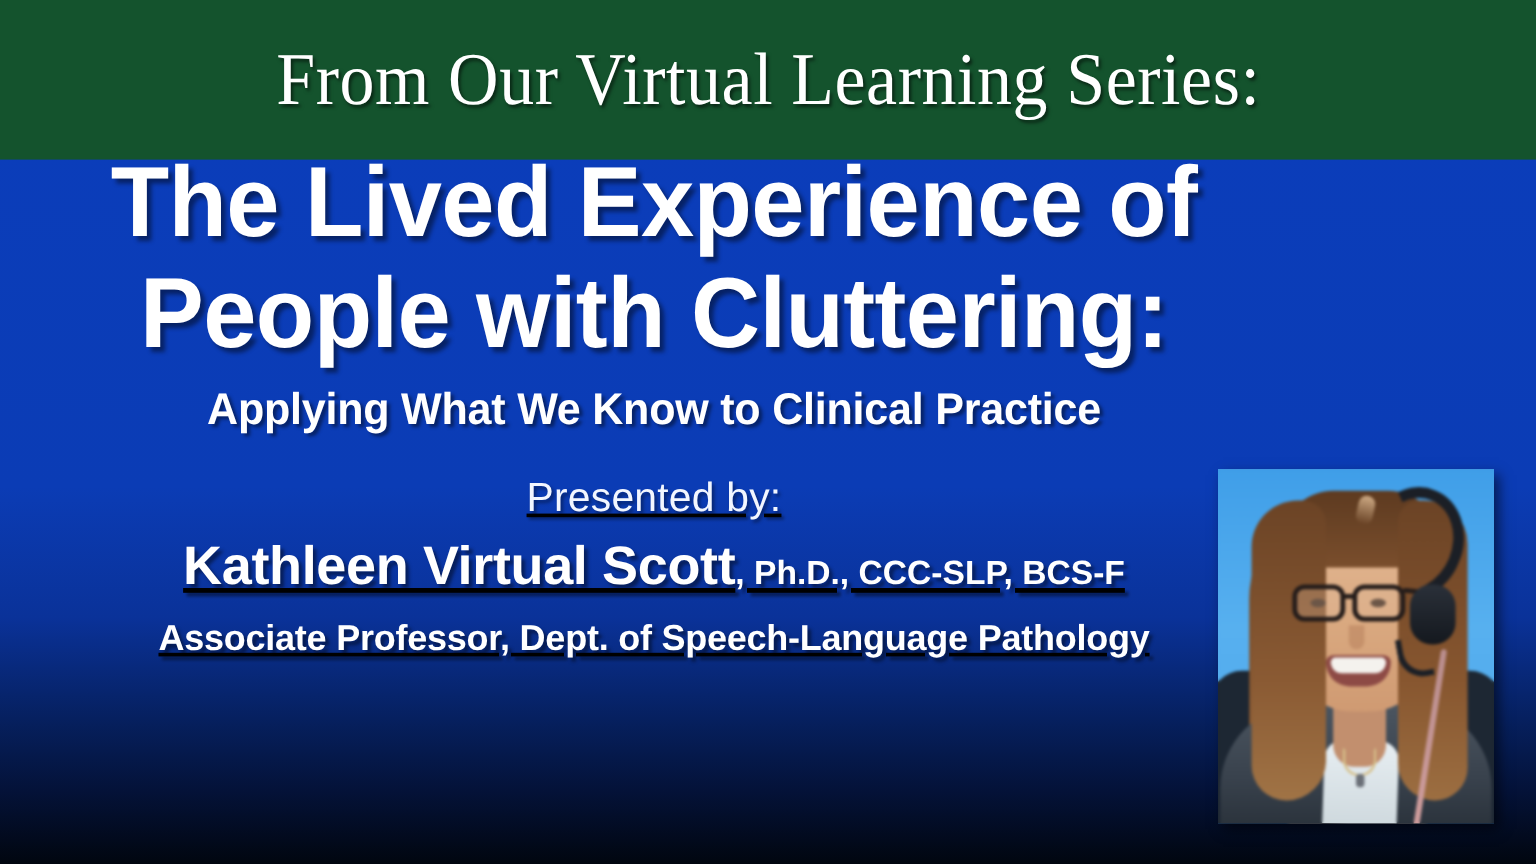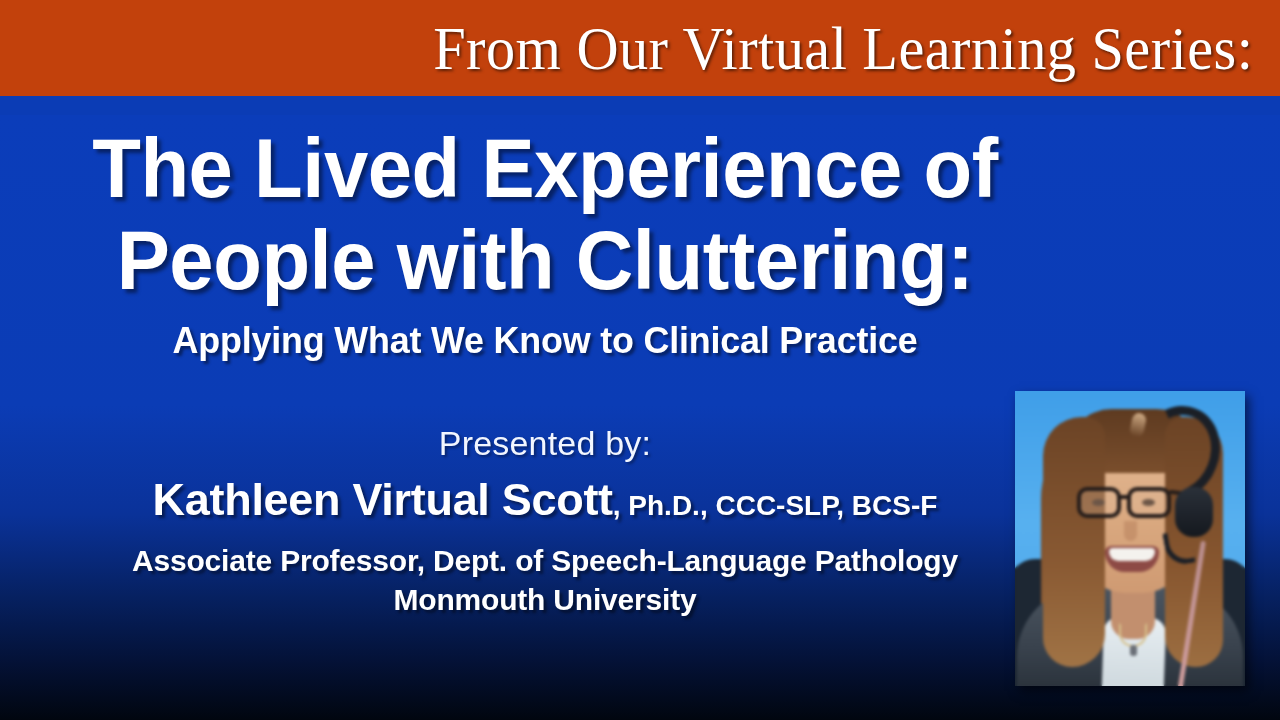--- a/index.html
+++ b/index.html
@@ -20,23 +20,23 @@
       #0B3DBA 0%,
       #0B3CB5 48%,
       #0A3299 66%,
       #06205f 80%,
       #041238 90%,
       #01060f 100%);
   }
 
   
   .header-band {
-    position:absolute; left:0; top:0; width:1280px; height:96px;
-    background:#c2410c;
-    display:flex; align-items:center; justify-content:flex-end;
+    position:absolute; left:0; top:0; width:1280px; height:133px;
+    background:#14532d;
+    display:flex; align-items:center; justify-content:center;
   }
   .header-title {
     font-family:"Liberation Serif", serif;
     font-size:62px;
     line-height:1;
     color:#ffffff;
     letter-spacing:0.5px;
     text-shadow:2px 2px 3px rgba(0,0,0,0.55);
     white-space:nowrap;
     transform:scaleX(0.94);
@@ -65,21 +65,21 @@
     color:#ffffff;
     font-weight:bold;
     font-size:37px;
     line-height:44px;
     letter-spacing:-0.2px;
     text-shadow:3px 3px 3px rgba(0,0,0,0.45);
     white-space:nowrap;
     transform:scaleX(0.97);
   }
 
-  .presenter-block { margin-top:60px; }
+  .presenter-block { margin-top:32px;text-decoration:underline; }
 
   .presented-by {
     color:#f2f6ff;
     font-size:34px;
     line-height:40px;
     font-weight:400;
     letter-spacing:0.2px;
     text-shadow:2px 2px 3px rgba(0,0,0,0.40);
   }
 
@@ -293,21 +293,20 @@
     <div class="presenter-block">
 
       <div class="presented-by">Presented by:</div>
 
       <div class="presenter-name">
         <span>Kathleen Virtual Scott</span><span class="credentials">, Ph.D., CCC-SLP, BCS-F</span>
       </div>
 
       <div class="presenter-affil">
         <span class="aline">Associate Professor, Dept. of Speech-Language Pathology</span>
-        <span class="aline">Monmouth University</span>
       </div>
 
     </div>
   </div>
 
   <div class="webcam">
     <div class="wc-sky"></div>
     <div class="wc-chair"></div>
     <div class="wc-hair-back"></div>
     <div class="wc-blazer"></div>

